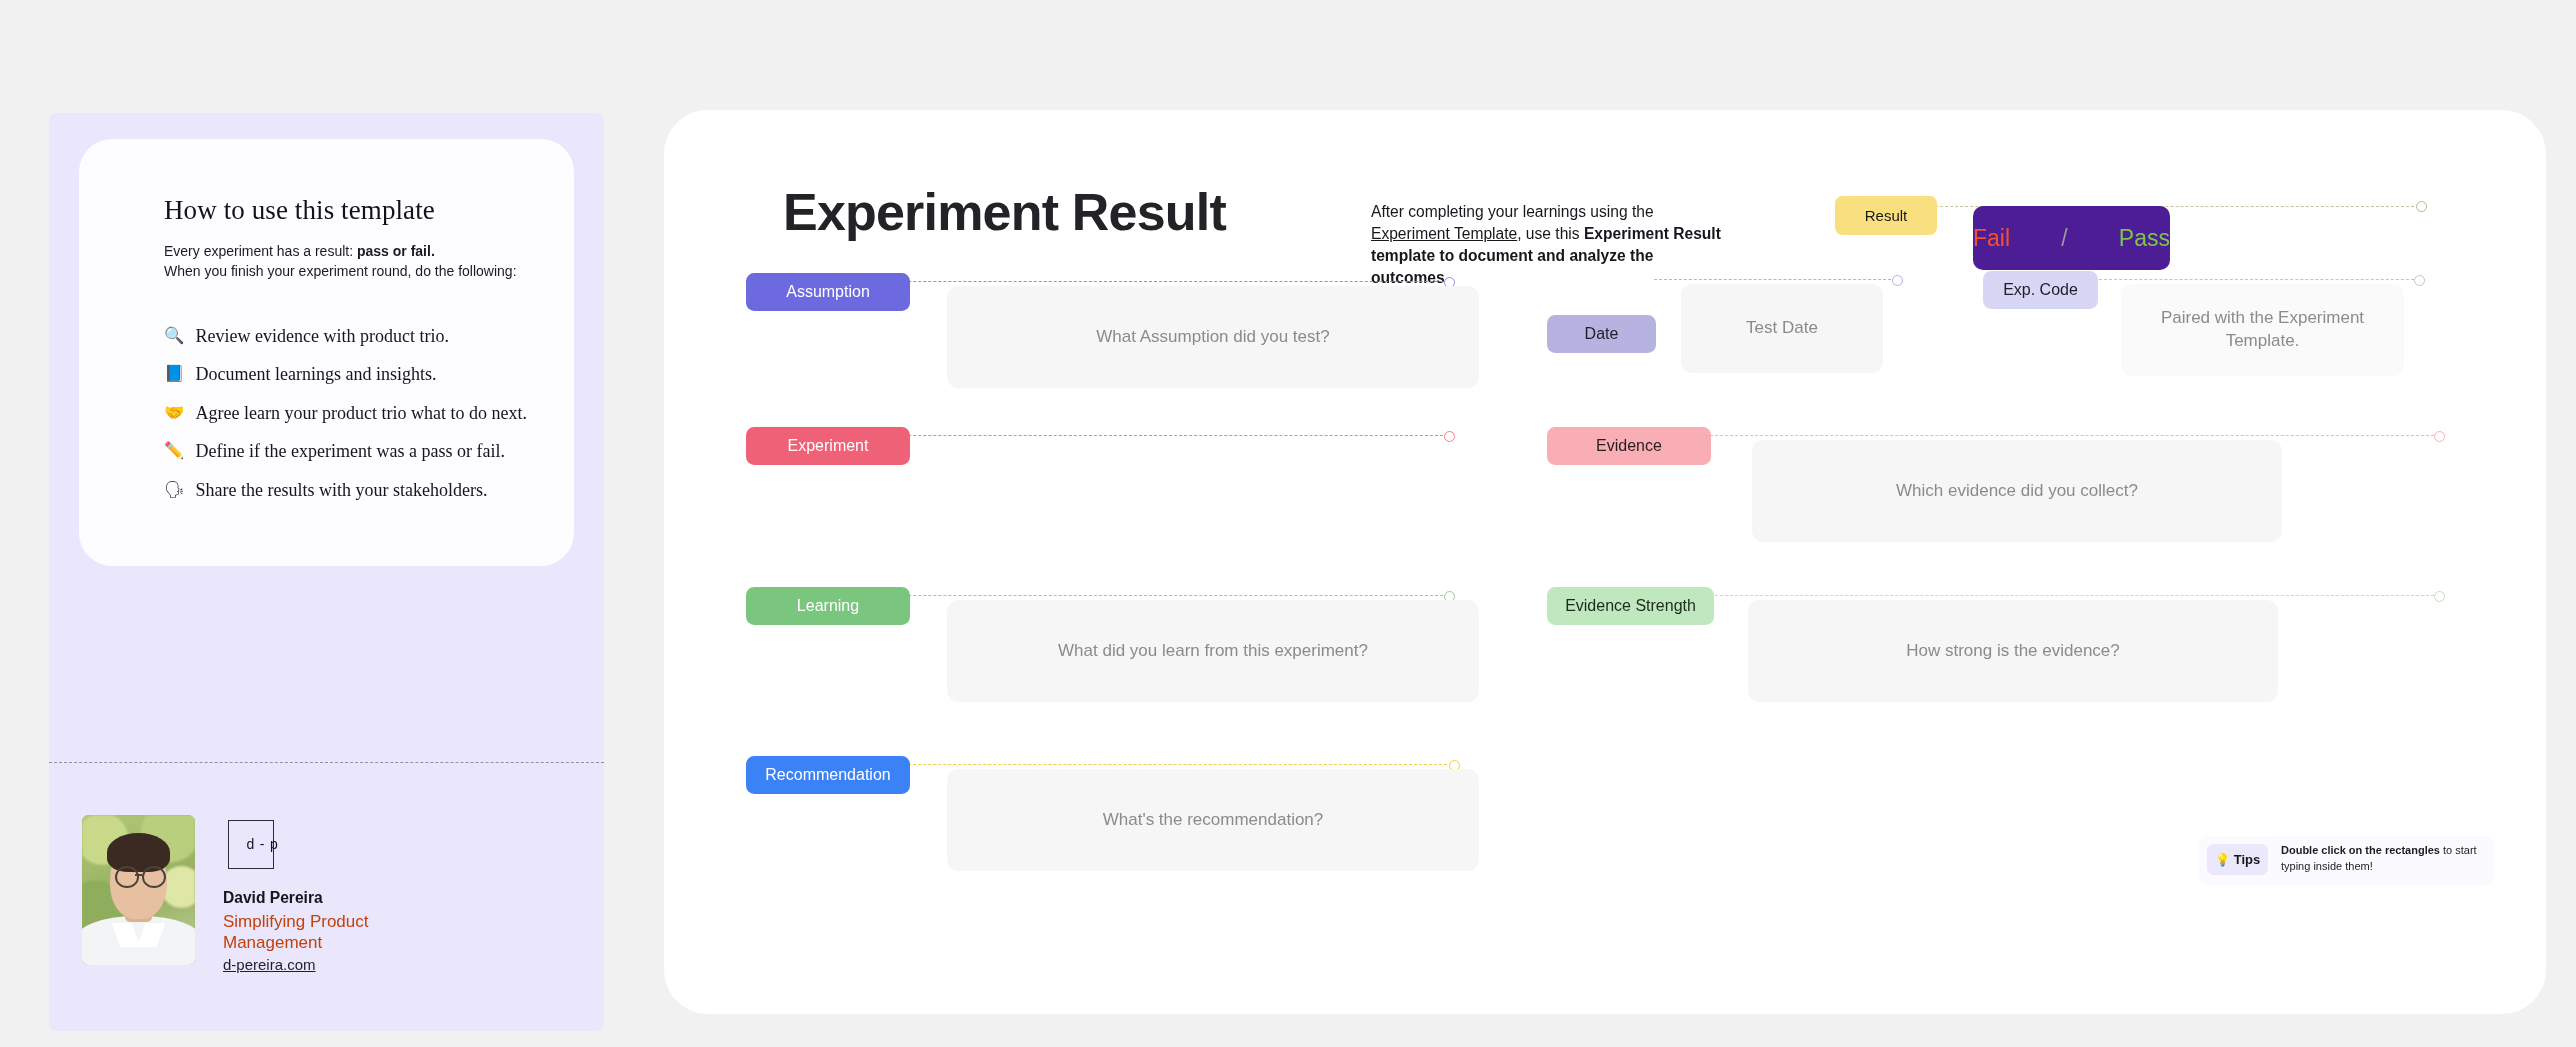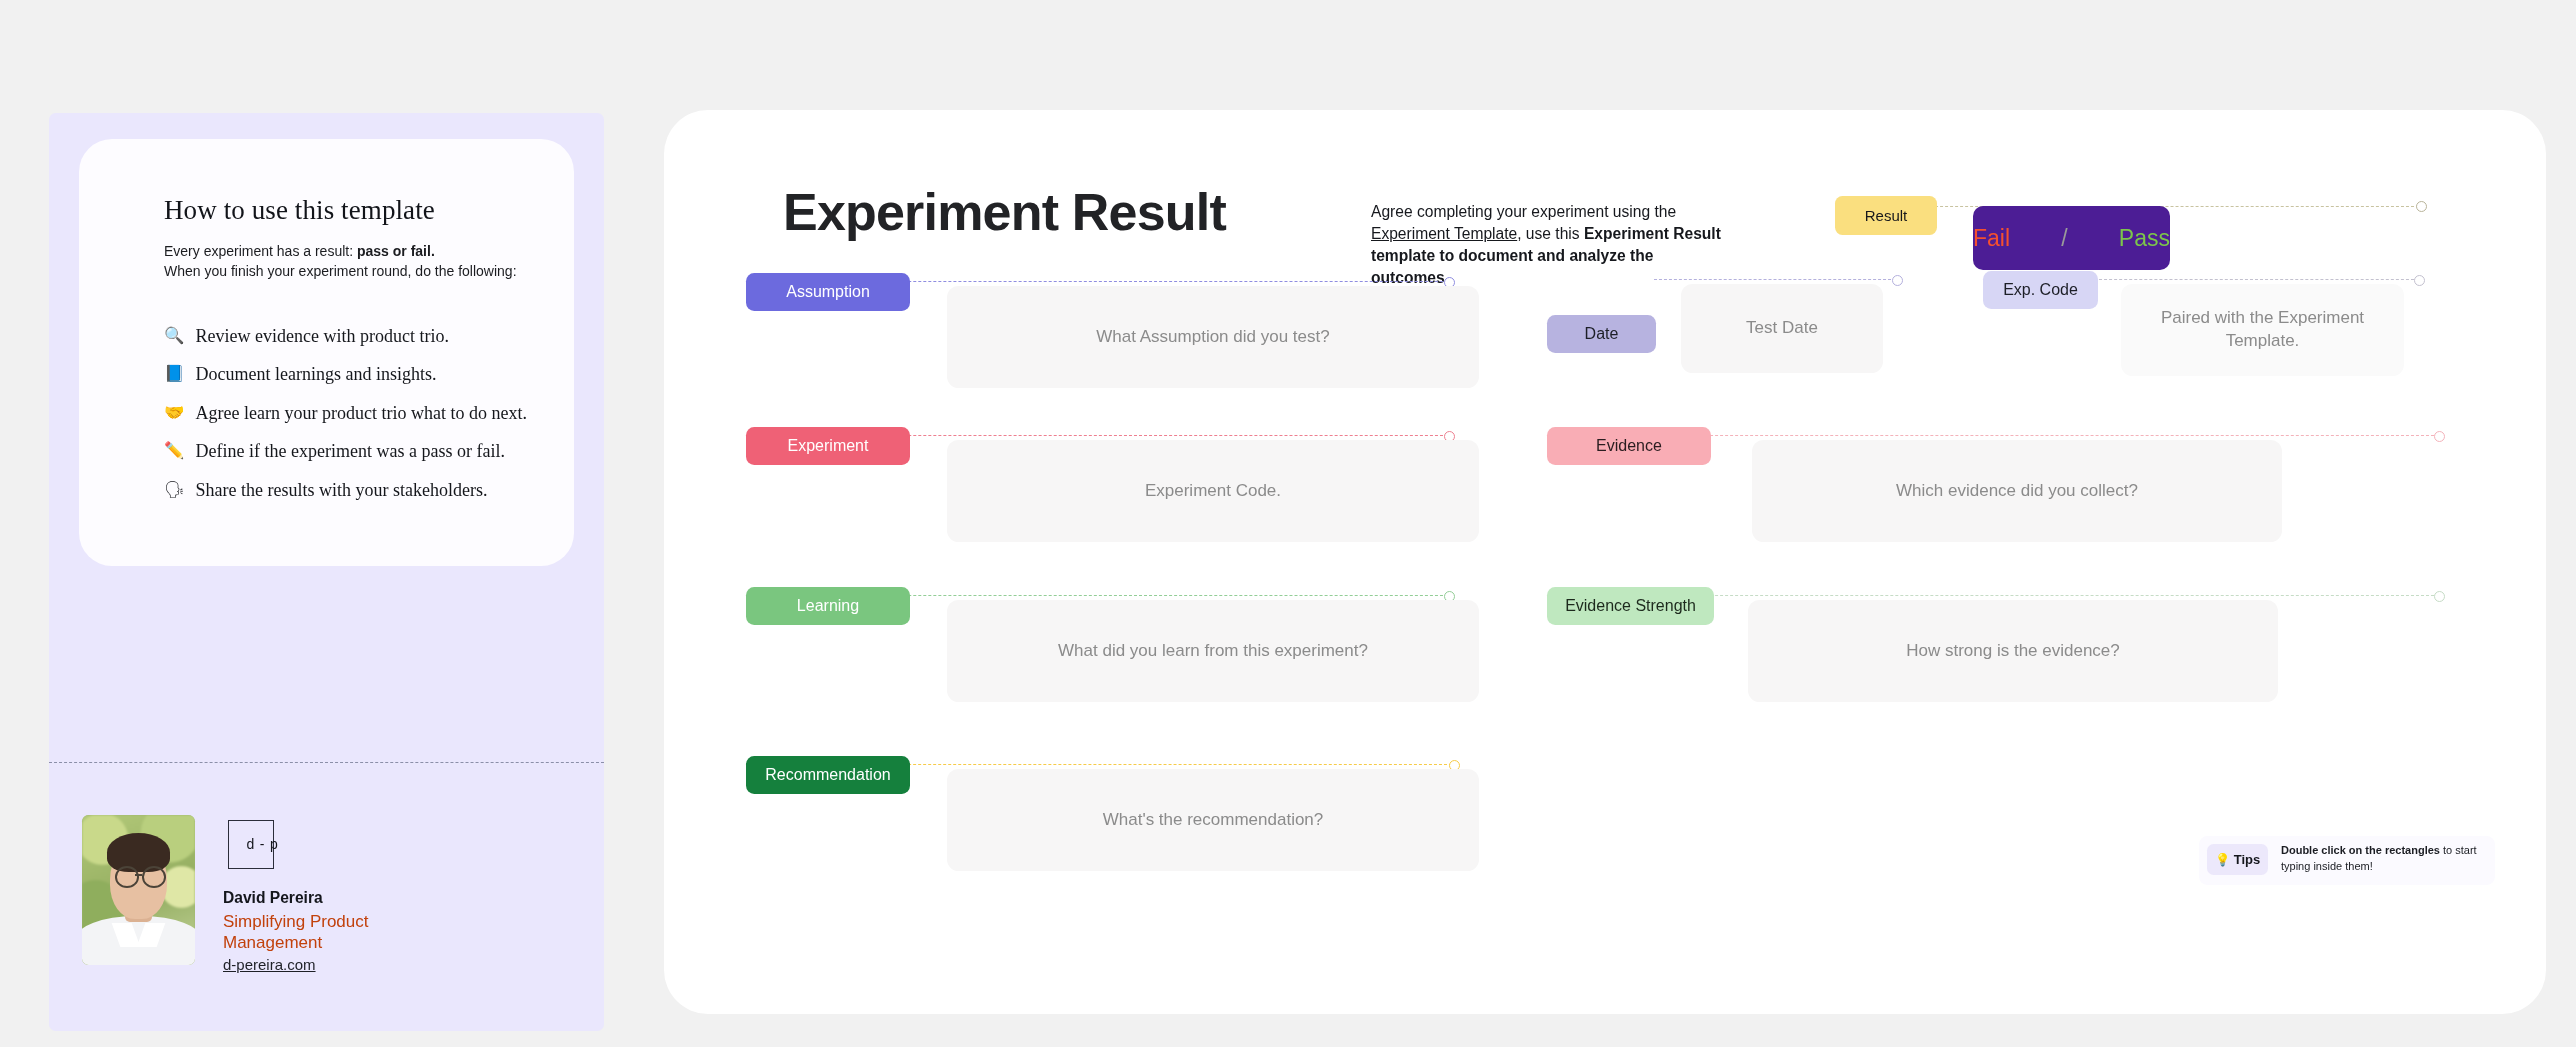--- a/index.html
+++ b/index.html
@@ -226,21 +226,21 @@
       <a id="profile-site" href="#">d-pereira.com</a>
     </div>
   </div>
 </div>
 
 <div id="canvas">
 
   <h1 id="main-title">Experiment Result</h1>
 
   <div id="intro">
-    <span>Agree completing your experiment using the </span><a href="#">Experiment Template</a><span>, use this </span><b>Experiment Result</b> <b>template to document and analyze the outcomes.</b>
+    <span>After completing your learnings using the </span><a href="#">Experiment Template</a><span>, use this </span><b>Experiment Result</b> <b>template to document and analyze the outcomes.</b>
   </div>
 
   <div id="result-row">
     <div id="result-dash"></div>
     <div id="result-dot"></div>
     <div class="badge" id="badge-result">Result</div>
     <div id="result-box">
       <span class="c-fail">Fail</span>
         <span class="c-slash">/</span>
         <span class="c-pass">Pass</span>
@@ -265,21 +265,20 @@
     <div class="dash" style="left:111px;top:8.2px;width:325px;border-color:#c3c1cf;"></div>
     <div class="dot" style="left:431px;top:4.1px;border-color:#c3c1cf;"></div>
     <div class="tag" style="width:115px;height:38px;background:#d7d6f5;color:#1d1f27;">Exp. Code</div>
     <div class="box" style="left:138px;top:13px;width:283px;height:92px;background:#fafafa;">Paired with the Experiment Template.</div>
   </div>
 
   <div class="field" style="left:82px;top:317px;width:707px;height:140px;">
     <div class="dash" style="left:82px;top:8.2px;width:620px;border-color:#ee7f90;"></div>
     <div class="dot" style="left:698px;top:4.1px;border-color:#ee7f90;"></div>
     <div class="tag" style="width:164px;height:38px;background:#ef6176;color:#fff;">Experiment</div>
-    <div class="box" style="left:201px;top:13px;width:532px;height:102px;">Experiment Code.</div>
   </div>
 
   <div class="field" style="left:883px;top:317px;width:896px;height:140px;">
     <div class="dash" style="left:103px;top:8.2px;width:789px;border-color:#f4b2ba;"></div>
     <div class="dot" style="left:887px;top:4.1px;border-color:#f4b2ba;"></div>
     <div class="tag" style="width:164px;height:38px;background:#f9adb5;color:#2a1d20;">Evidence</div>
     <div class="box" style="left:205px;top:13px;width:530px;height:102px;">Which evidence did you collect?</div>
   </div>
 
   <div class="field" style="left:82px;top:477px;width:707px;height:140px;">
@@ -292,21 +291,21 @@
   <div class="field" style="left:883px;top:477px;width:896px;height:140px;">
     <div class="dash" style="left:103px;top:8.2px;width:789px;border-color:#c6dcc6;"></div>
     <div class="dot" style="left:887px;top:4.1px;border-color:#c6dcc6;"></div>
     <div class="tag" style="width:167px;height:38px;background:#bfe8bf;color:#1d2a1d;">Evidence Strength</div>
     <div class="box" style="left:201px;top:13px;width:530px;height:102px;">How strong is the evidence?</div>
   </div>
 
   <div class="field" style="left:82px;top:646px;width:707px;height:140px;">
     <div class="dash" style="left:82px;top:8.2px;width:624px;border-color:#f7cc49;"></div>
     <div class="dot" style="left:703px;top:4.1px;border-color:#f7cc49;"></div>
-    <div class="tag" style="width:164px;height:38px;background:#15803d;color:#fff;">Recommendation</div>
+    <div class="tag" style="width:164px;height:38px;background:#3b82f6;color:#fff;">Recommendation</div>
     <div class="box" style="left:201px;top:13px;width:532px;height:102px;">What's the recommendation?</div>
   </div>
 
   <div id="tips">
     <div id="tips-badge">
       <span id="tips-bulb">💡</span>
       <span>Tips</span>
     </div>
     <div id="tips-text">
       <b>Double click on the rectangles</b><span> to start typing inside them!</span>

